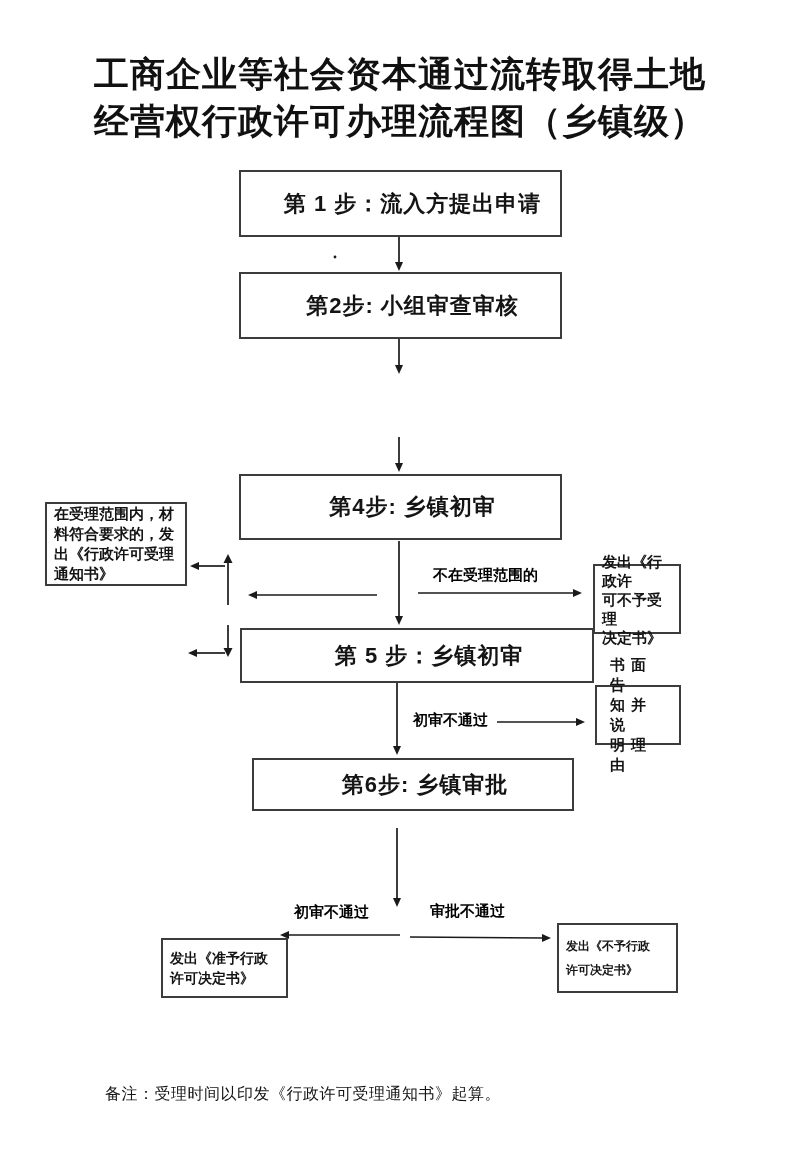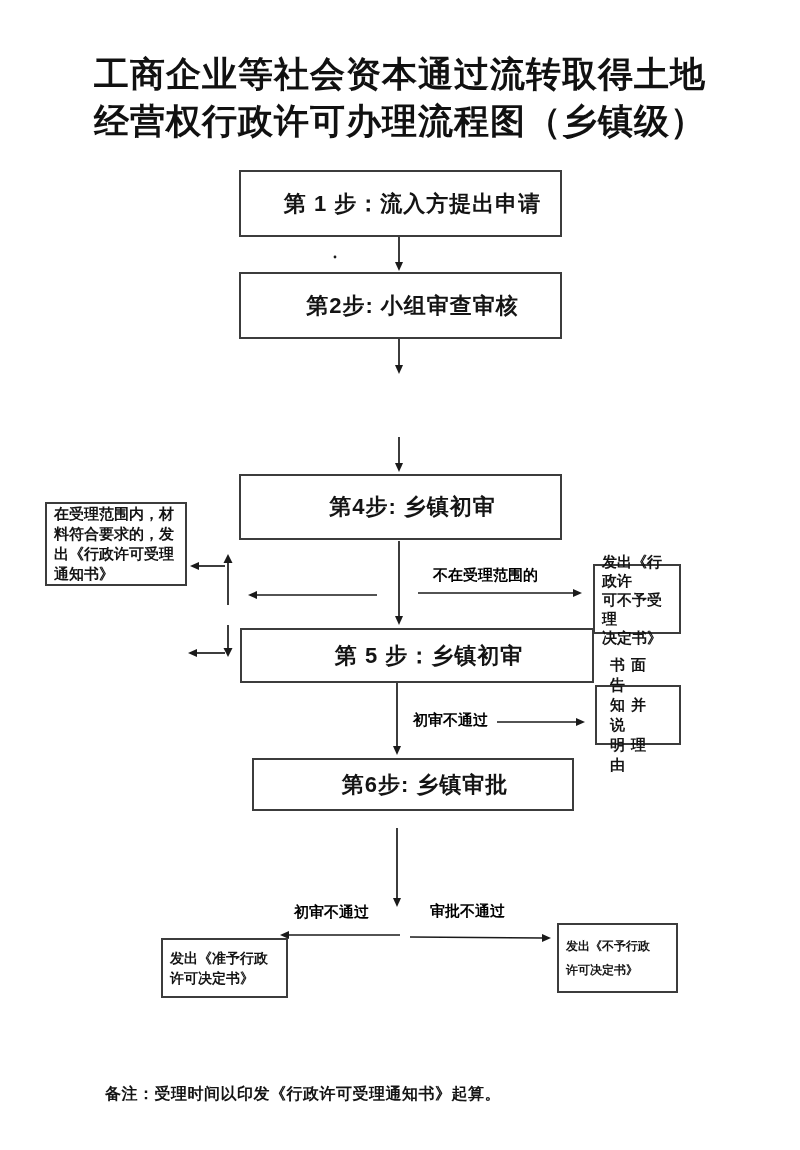--- a/index.html
+++ b/index.html
@@ -19,21 +19,21 @@
   }
   .step{font-size:22px;letter-spacing:1px;text-align:center;padding-left:24px;}
   .side{
     font-size:15px;line-height:20px;white-space:pre-line;text-align:left;
     justify-content:flex-start;align-items:center;padding:3px 7px;
   }
   .edge-label{
     position:absolute;font-size:15px;font-weight:bold;color:#000000;white-space:nowrap;
   }
   .note{
-    position:absolute;left:105px;top:1084px;font-size:16px;font-weight:bold;
+    position:absolute;left:105px;top:1084px;font-size:16px;font-weight:normal;
     color:#141414;white-space:nowrap;letter-spacing:0.5px;
   }
 </style>
 </head>
 <body>
 
 <div class="page">
 
   <svg class="arrows" viewBox="0 0 800 1150" xmlns="http://www.w3.org/2000/svg">
     <defs>

